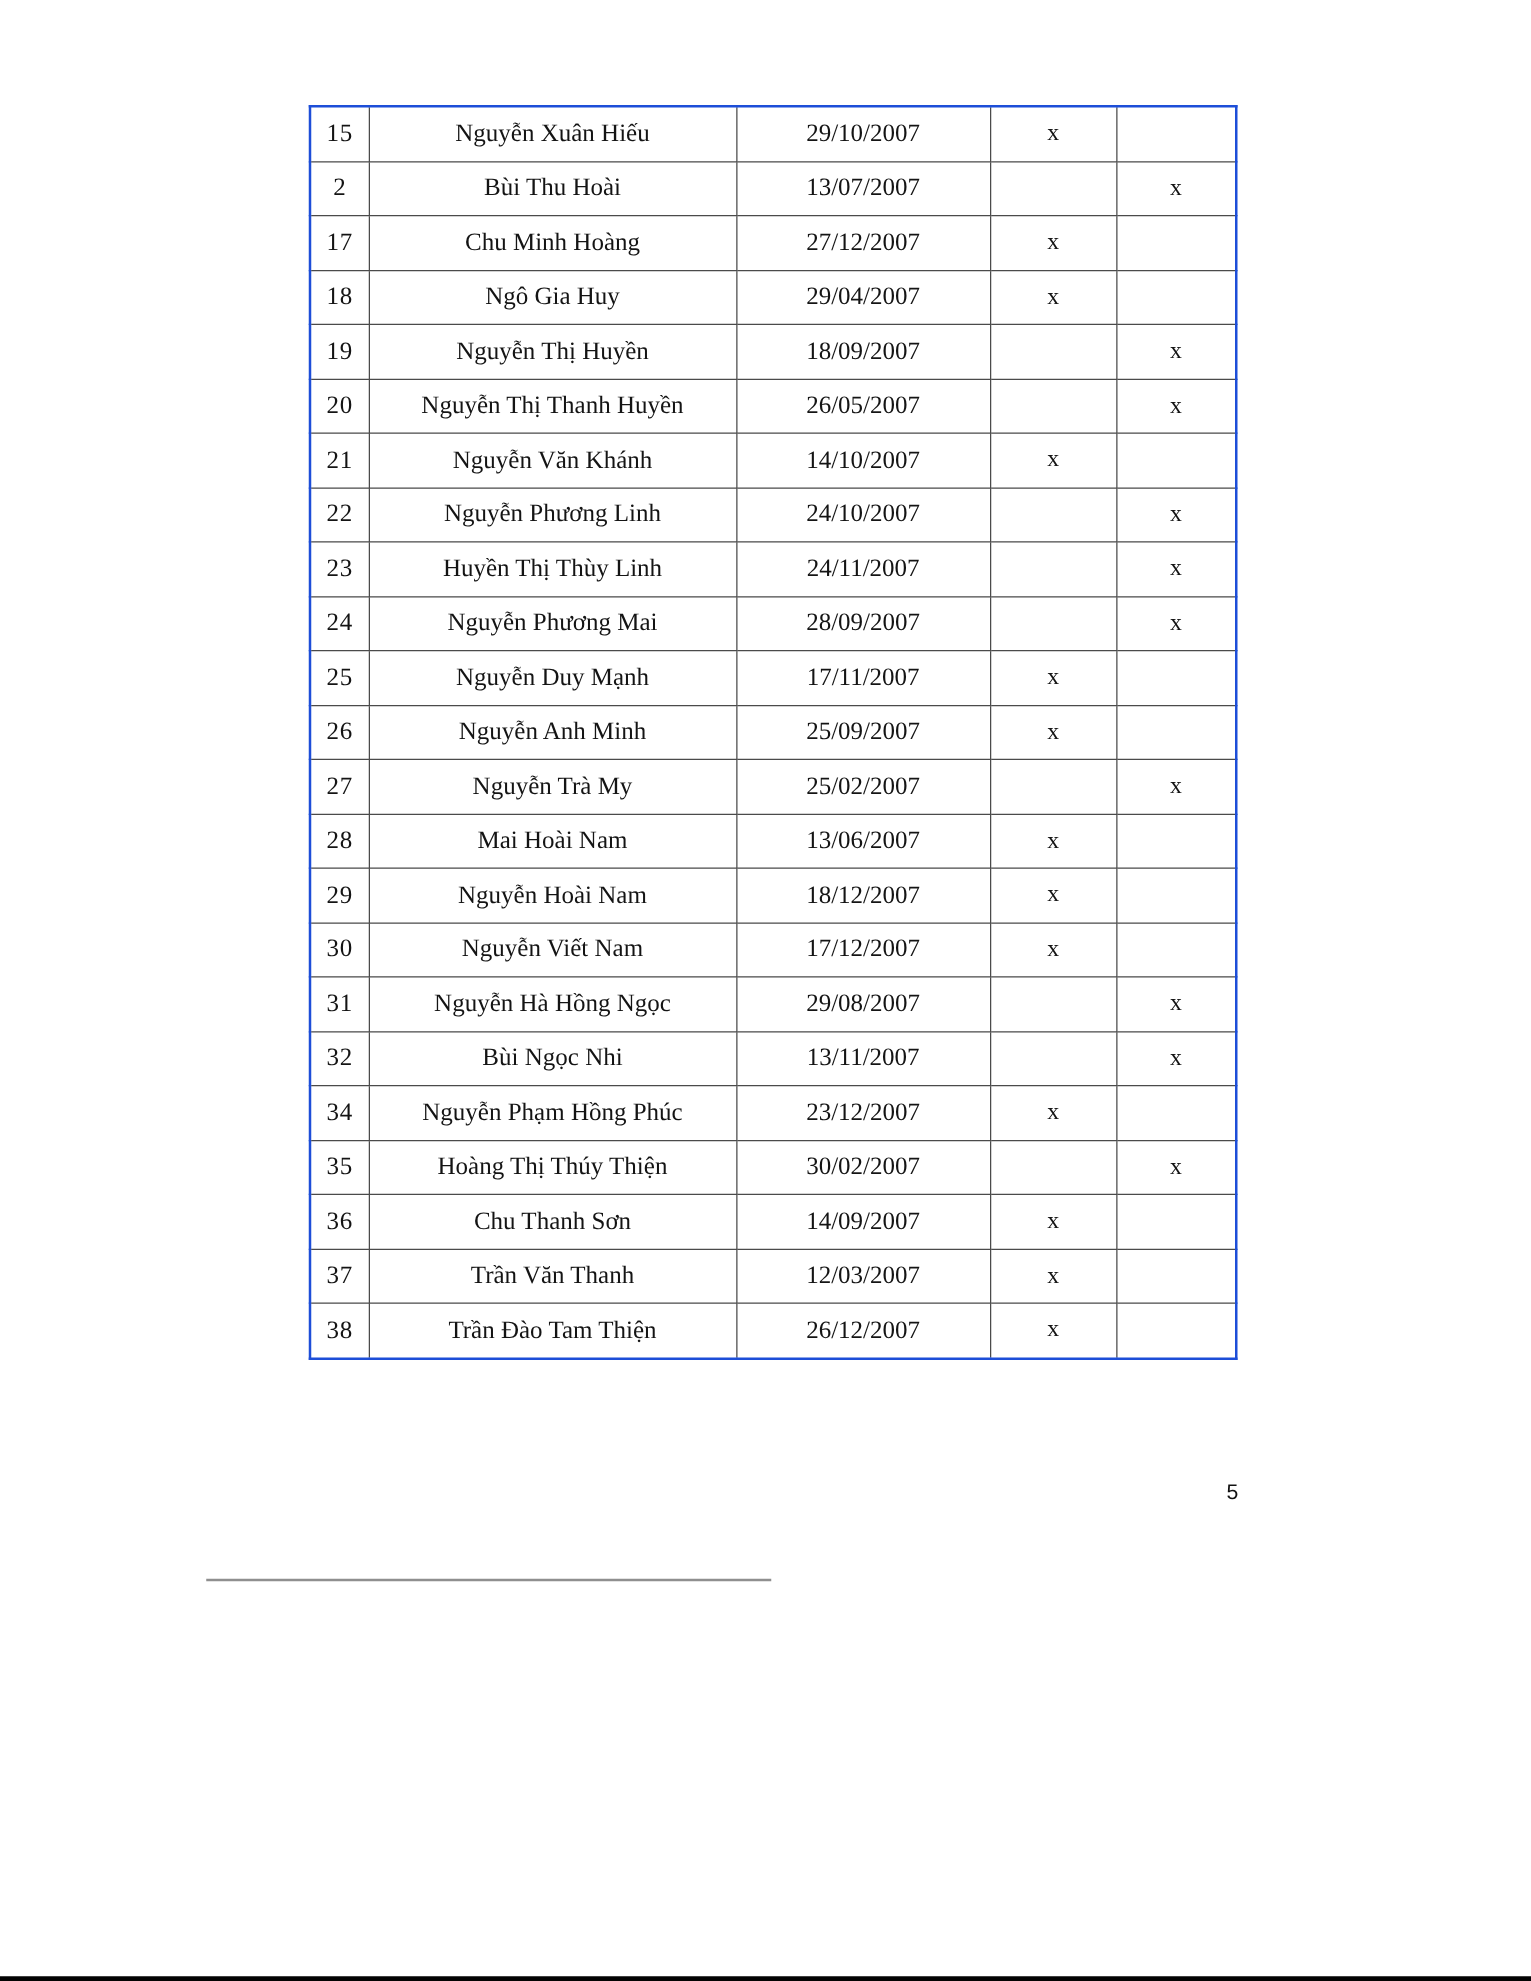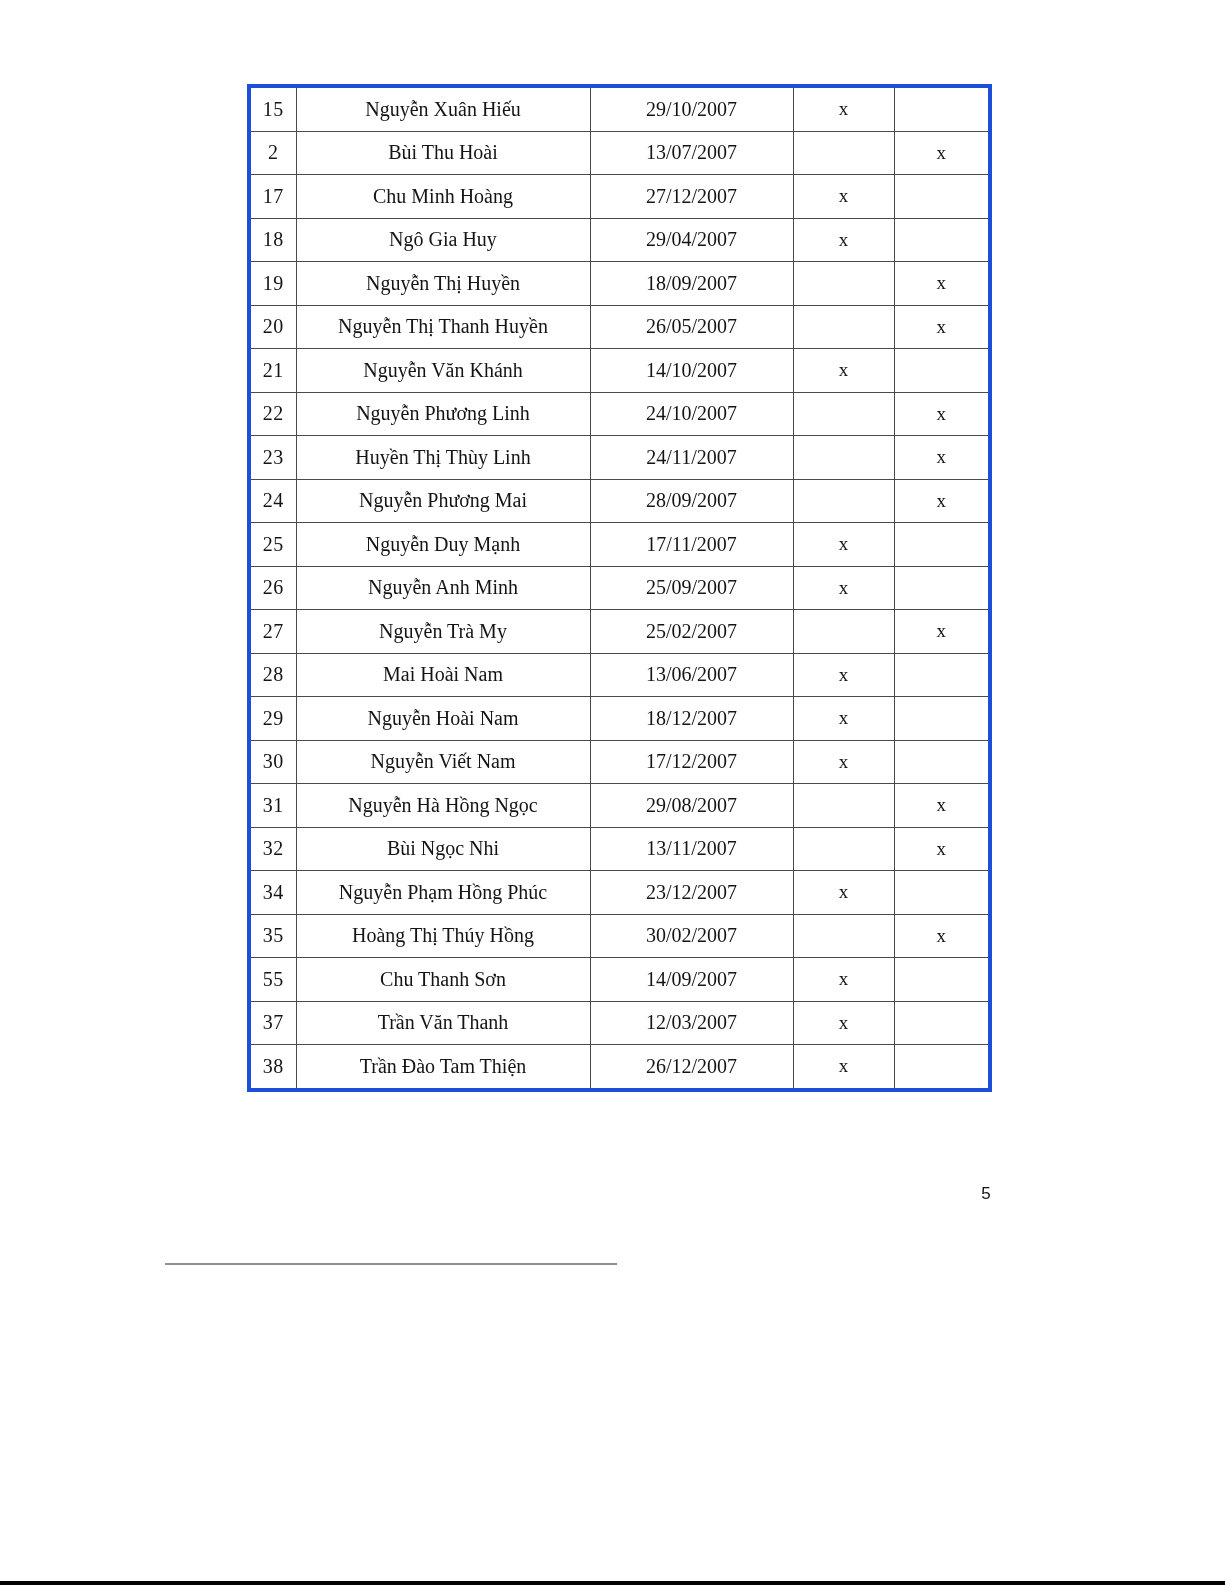--- a/index.html
+++ b/index.html
@@ -22,21 +22,21 @@
   table.roster {
     position: absolute;
     left: 247px;
     top: 84px;
     width: 741px;
     border-collapse: collapse;
     table-layout: fixed;
     font-family: "Liberation Serif", "DejaVu Serif", serif;
     font-size: 20px;
     color: #141414;
-    border: 4px solid #1d4ed8;
+    border: 2px solid #1d4ed8;
   }
   table.roster td {
     border: 1px solid #4a4a4a;
     height: 42.5px;
     padding: 0;
     text-align: center;
     vertical-align: middle;
     overflow: hidden;
     white-space: nowrap;
   }
@@ -231,28 +231,28 @@
   <tr>
     <td class="c-stt">34</td>
     <td class="c-name">Nguyễn Phạm Hồng Phúc</td>
     <td class="c-dob">23/12/2007</td>
     <td class="c-mark">x</td>
     <td class="c-mark"></td>
   </tr>
 
   <tr>
     <td class="c-stt">35</td>
-    <td class="c-name">Hoàng Thị Thúy Hồng</td>
+    <td class="c-name">Hoàng Thị Thúy Thiện</td>
     <td class="c-dob">30/02/2007</td>
     <td class="c-mark"></td>
     <td class="c-mark">x</td>
   </tr>
 
   <tr>
-    <td class="c-stt">55</td>
+    <td class="c-stt">36</td>
     <td class="c-name">Chu Thanh Sơn</td>
     <td class="c-dob">14/09/2007</td>
     <td class="c-mark">x</td>
     <td class="c-mark"></td>
   </tr>
 
   <tr>
     <td class="c-stt">37</td>
     <td class="c-name">Trần Văn Thanh</td>
     <td class="c-dob">12/03/2007</td>

